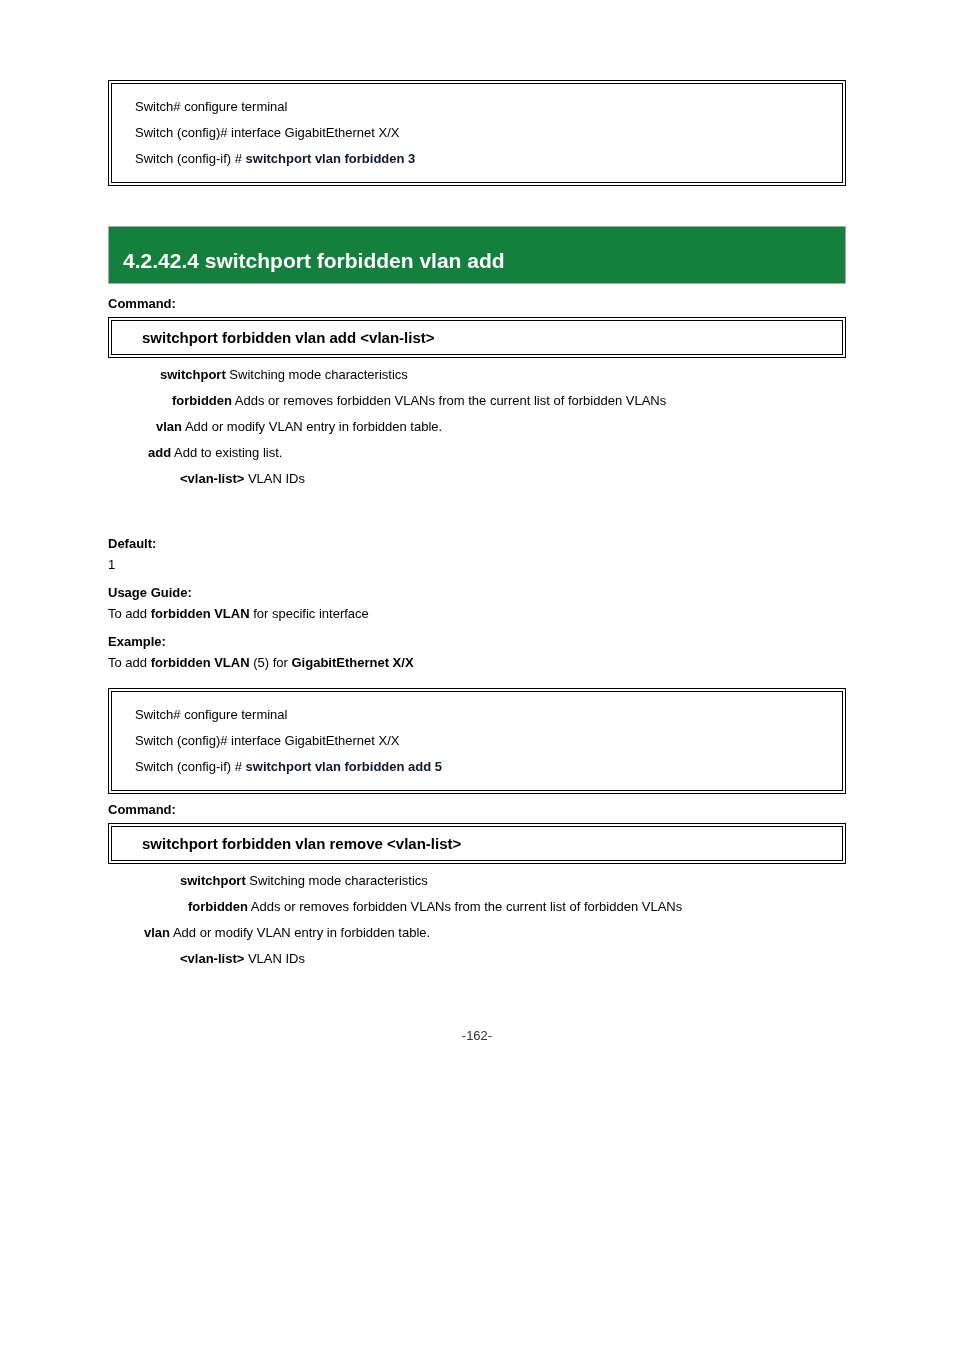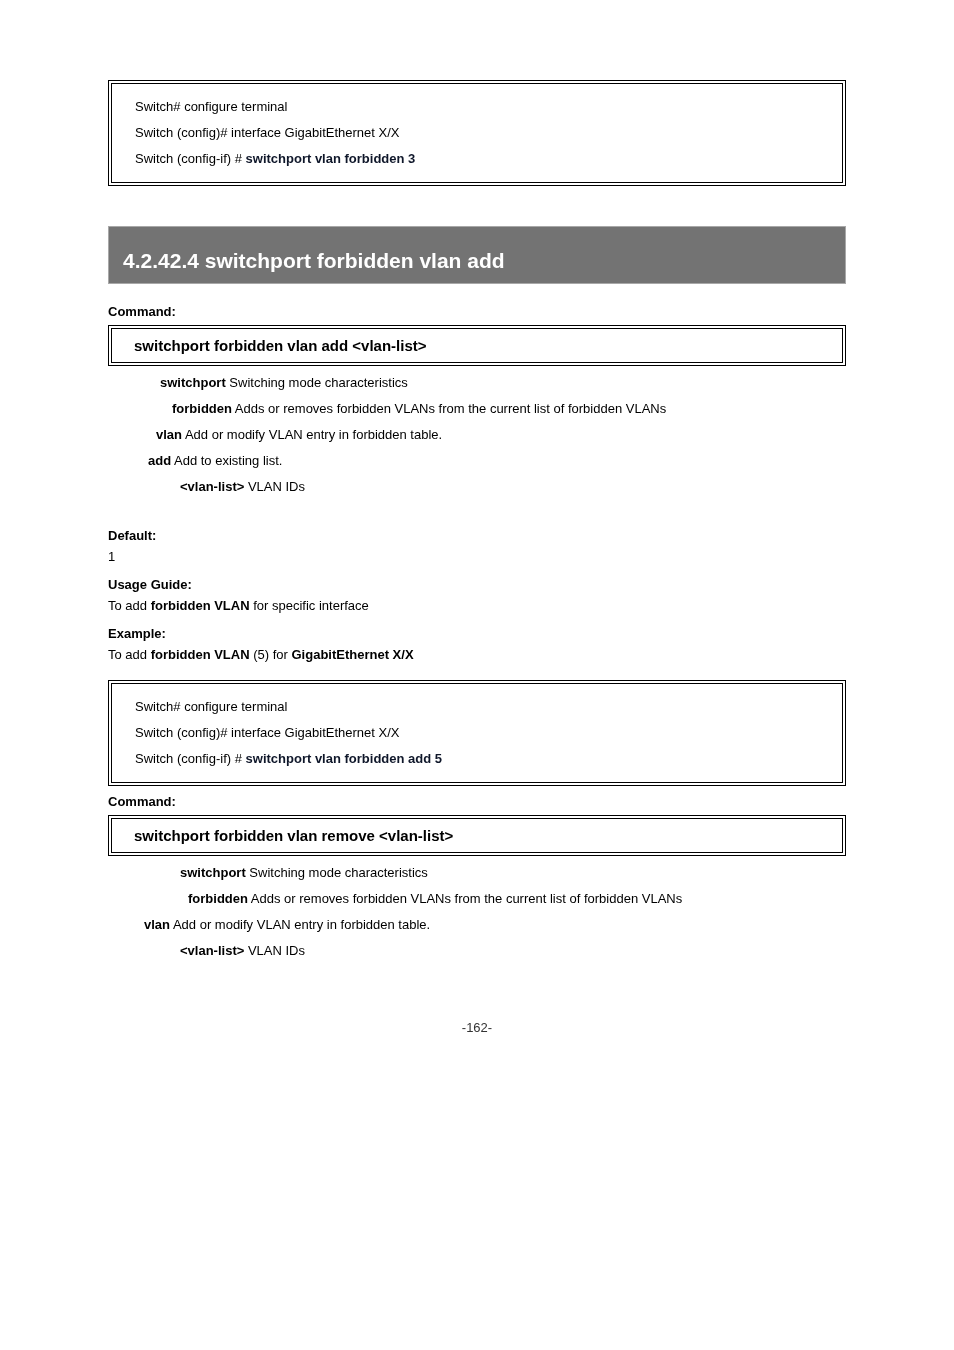--- a/index.html
+++ b/index.html
@@ -18,34 +18,34 @@
     border: 4px double #000;
     padding: 10px 23px;
     margin-bottom: 8px;
   }
   .code-line {
     font-size: 13px;
     line-height: 2.0;
     white-space: pre;
   }
   .shade-header {
-    background: #737373;
+    background: #15803d;
     border: 1px solid #a8a8a8;
     padding: 22px 14px 10px 14px;
     margin-top: 40px;
-    margin-bottom: 20px;
+    margin-bottom: 12px;
   }
   .shade-title {
     font-size: 21px;
     font-weight: bold;
     color: #fff;
   }
   .syntax-box {
     border: 4px double #000;
-    padding: 8px 22px;
+    padding: 8px 30px;
     margin-bottom: 4px;
   }
   .syntax-inner {
     font-size: 15px;
     font-weight: bold;
   }
   .desc-row {
     line-height: 2.0;
     font-size: 13px;
   }
@@ -59,21 +59,21 @@
     font-weight: bold;
     font-size: 13px;
     margin-top: 28px;
   }
   .sect-body {
     font-size: 13px;
     margin-top: 6px;
   }
   .blue { color: #0f172a; }
   .gap-s { margin-top: 13px; }
-  .gap-m { margin-top: 28px; }
+  .gap-m { margin-top: 44px; }
   .footer {
     text-align: center;
     color: #333;
     font-size: 13px;
     margin-top: 56px;
   }
 </style>
 </head>
 <body>
 

